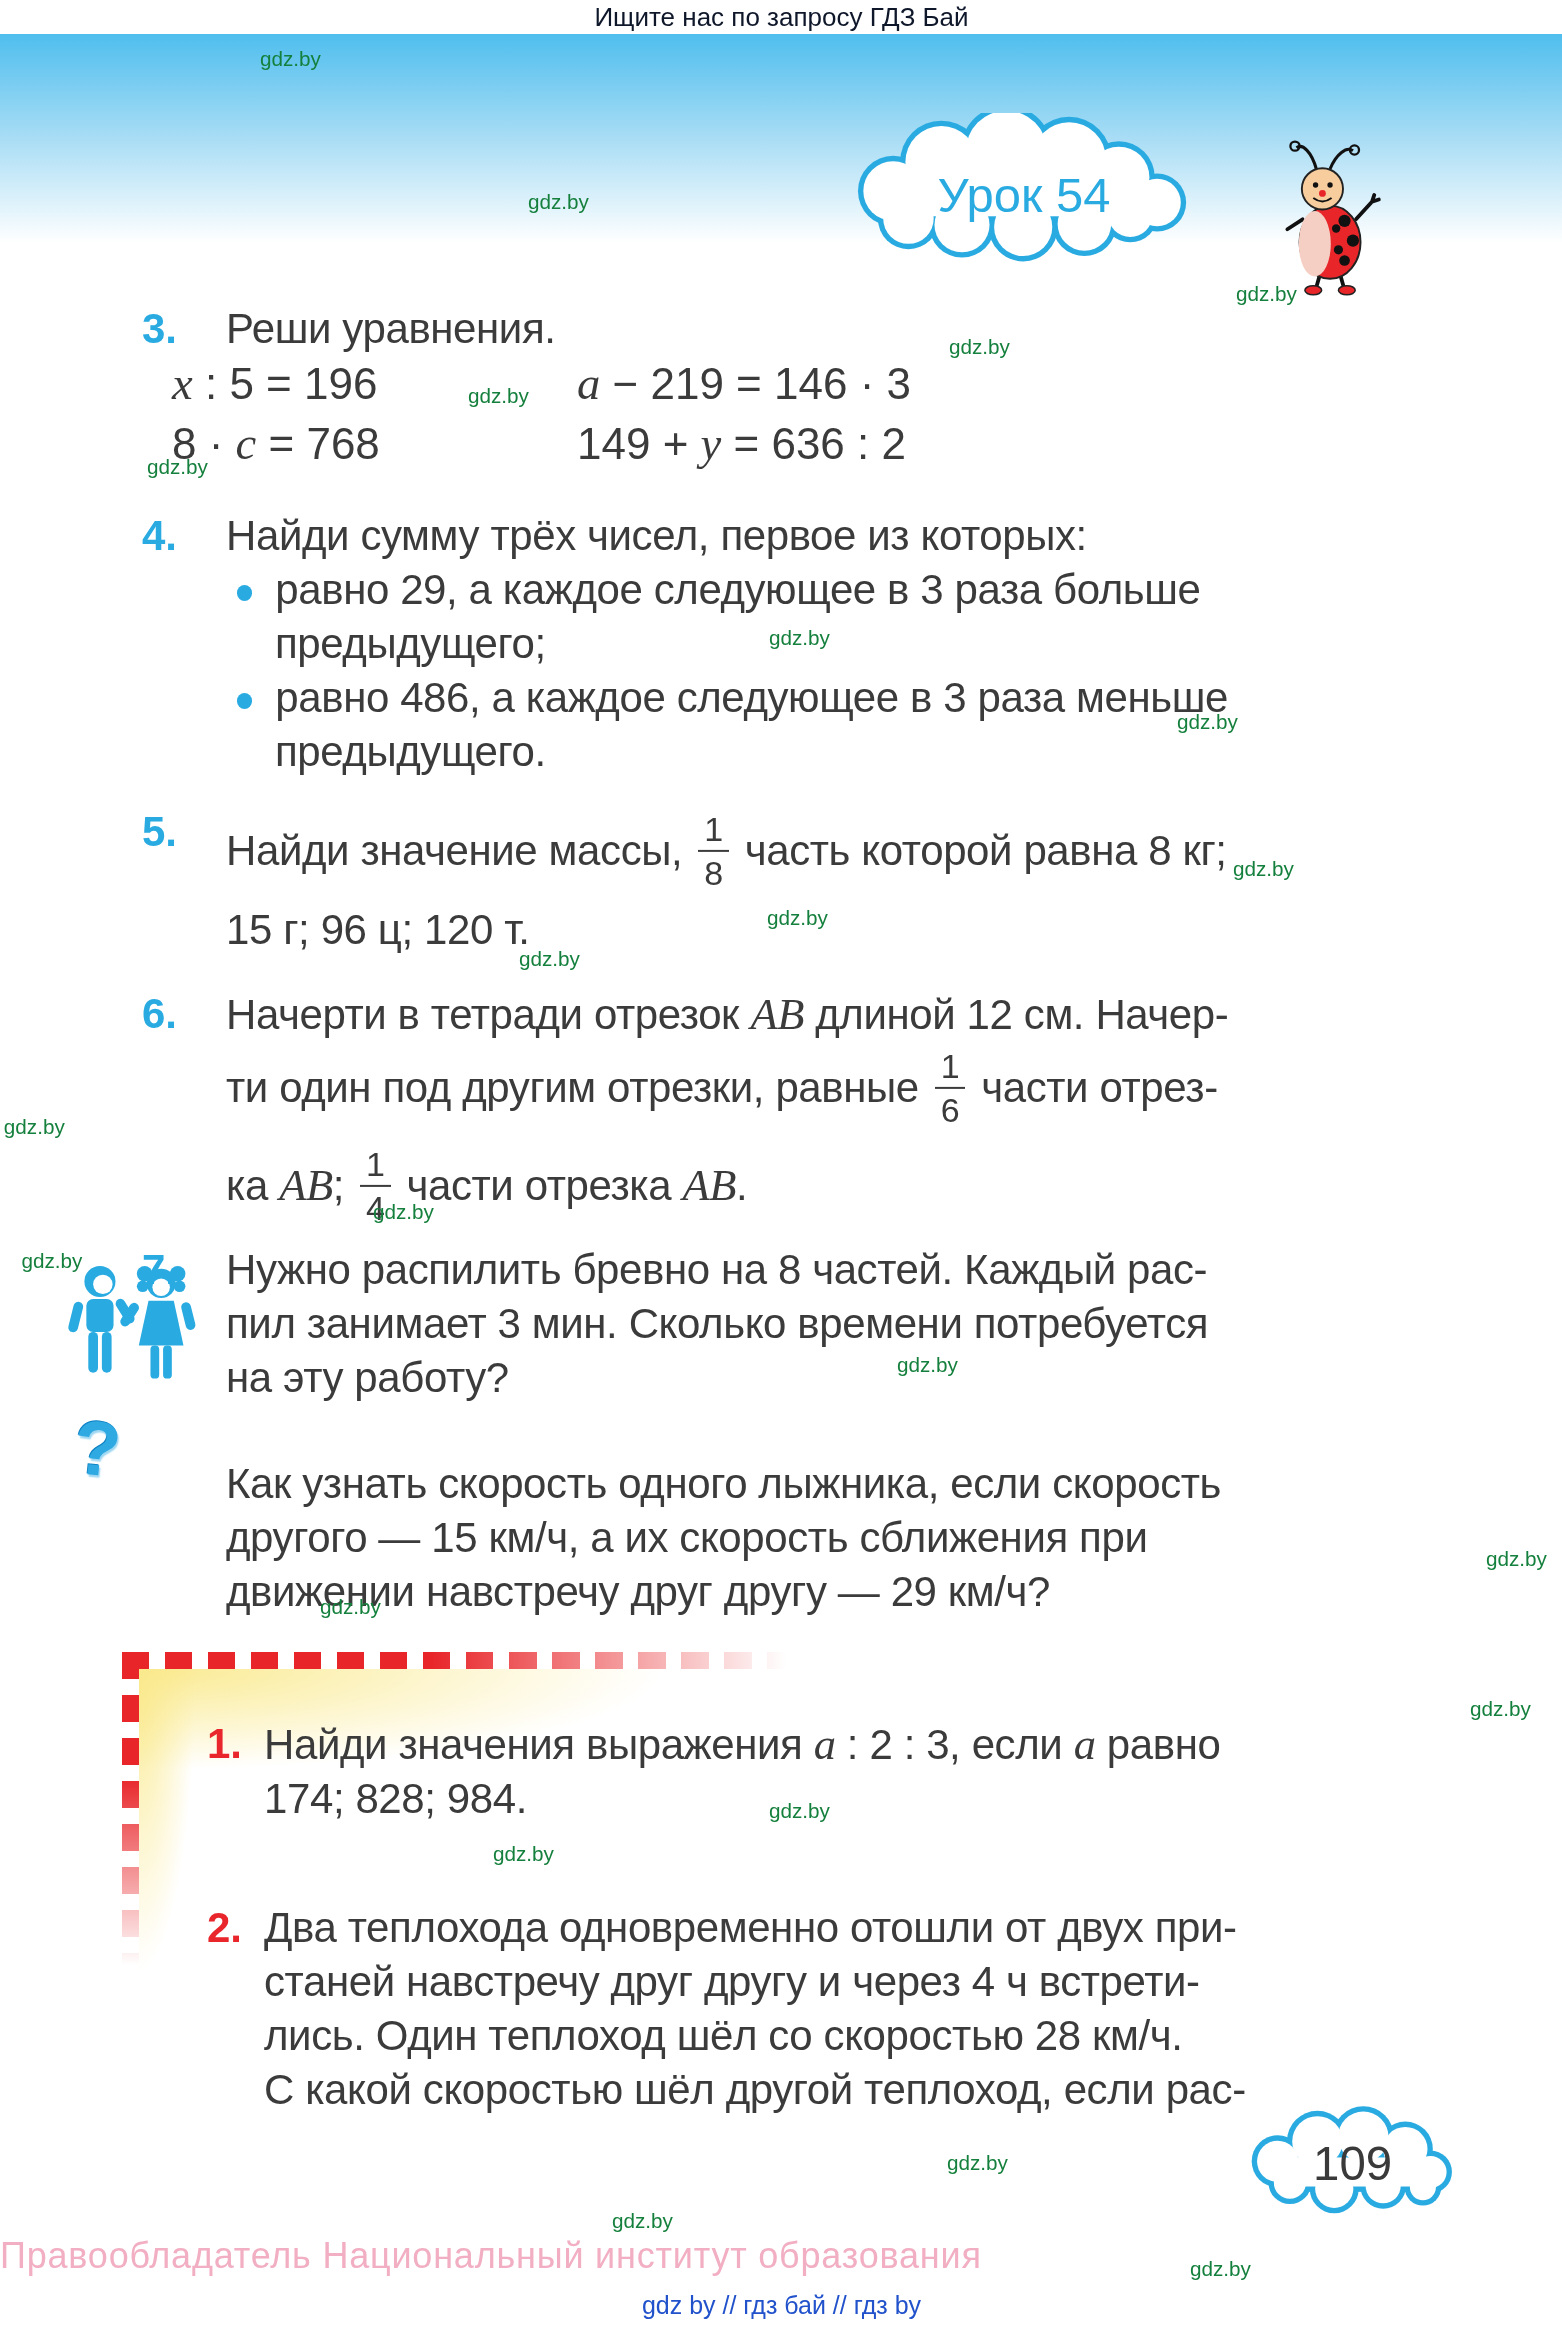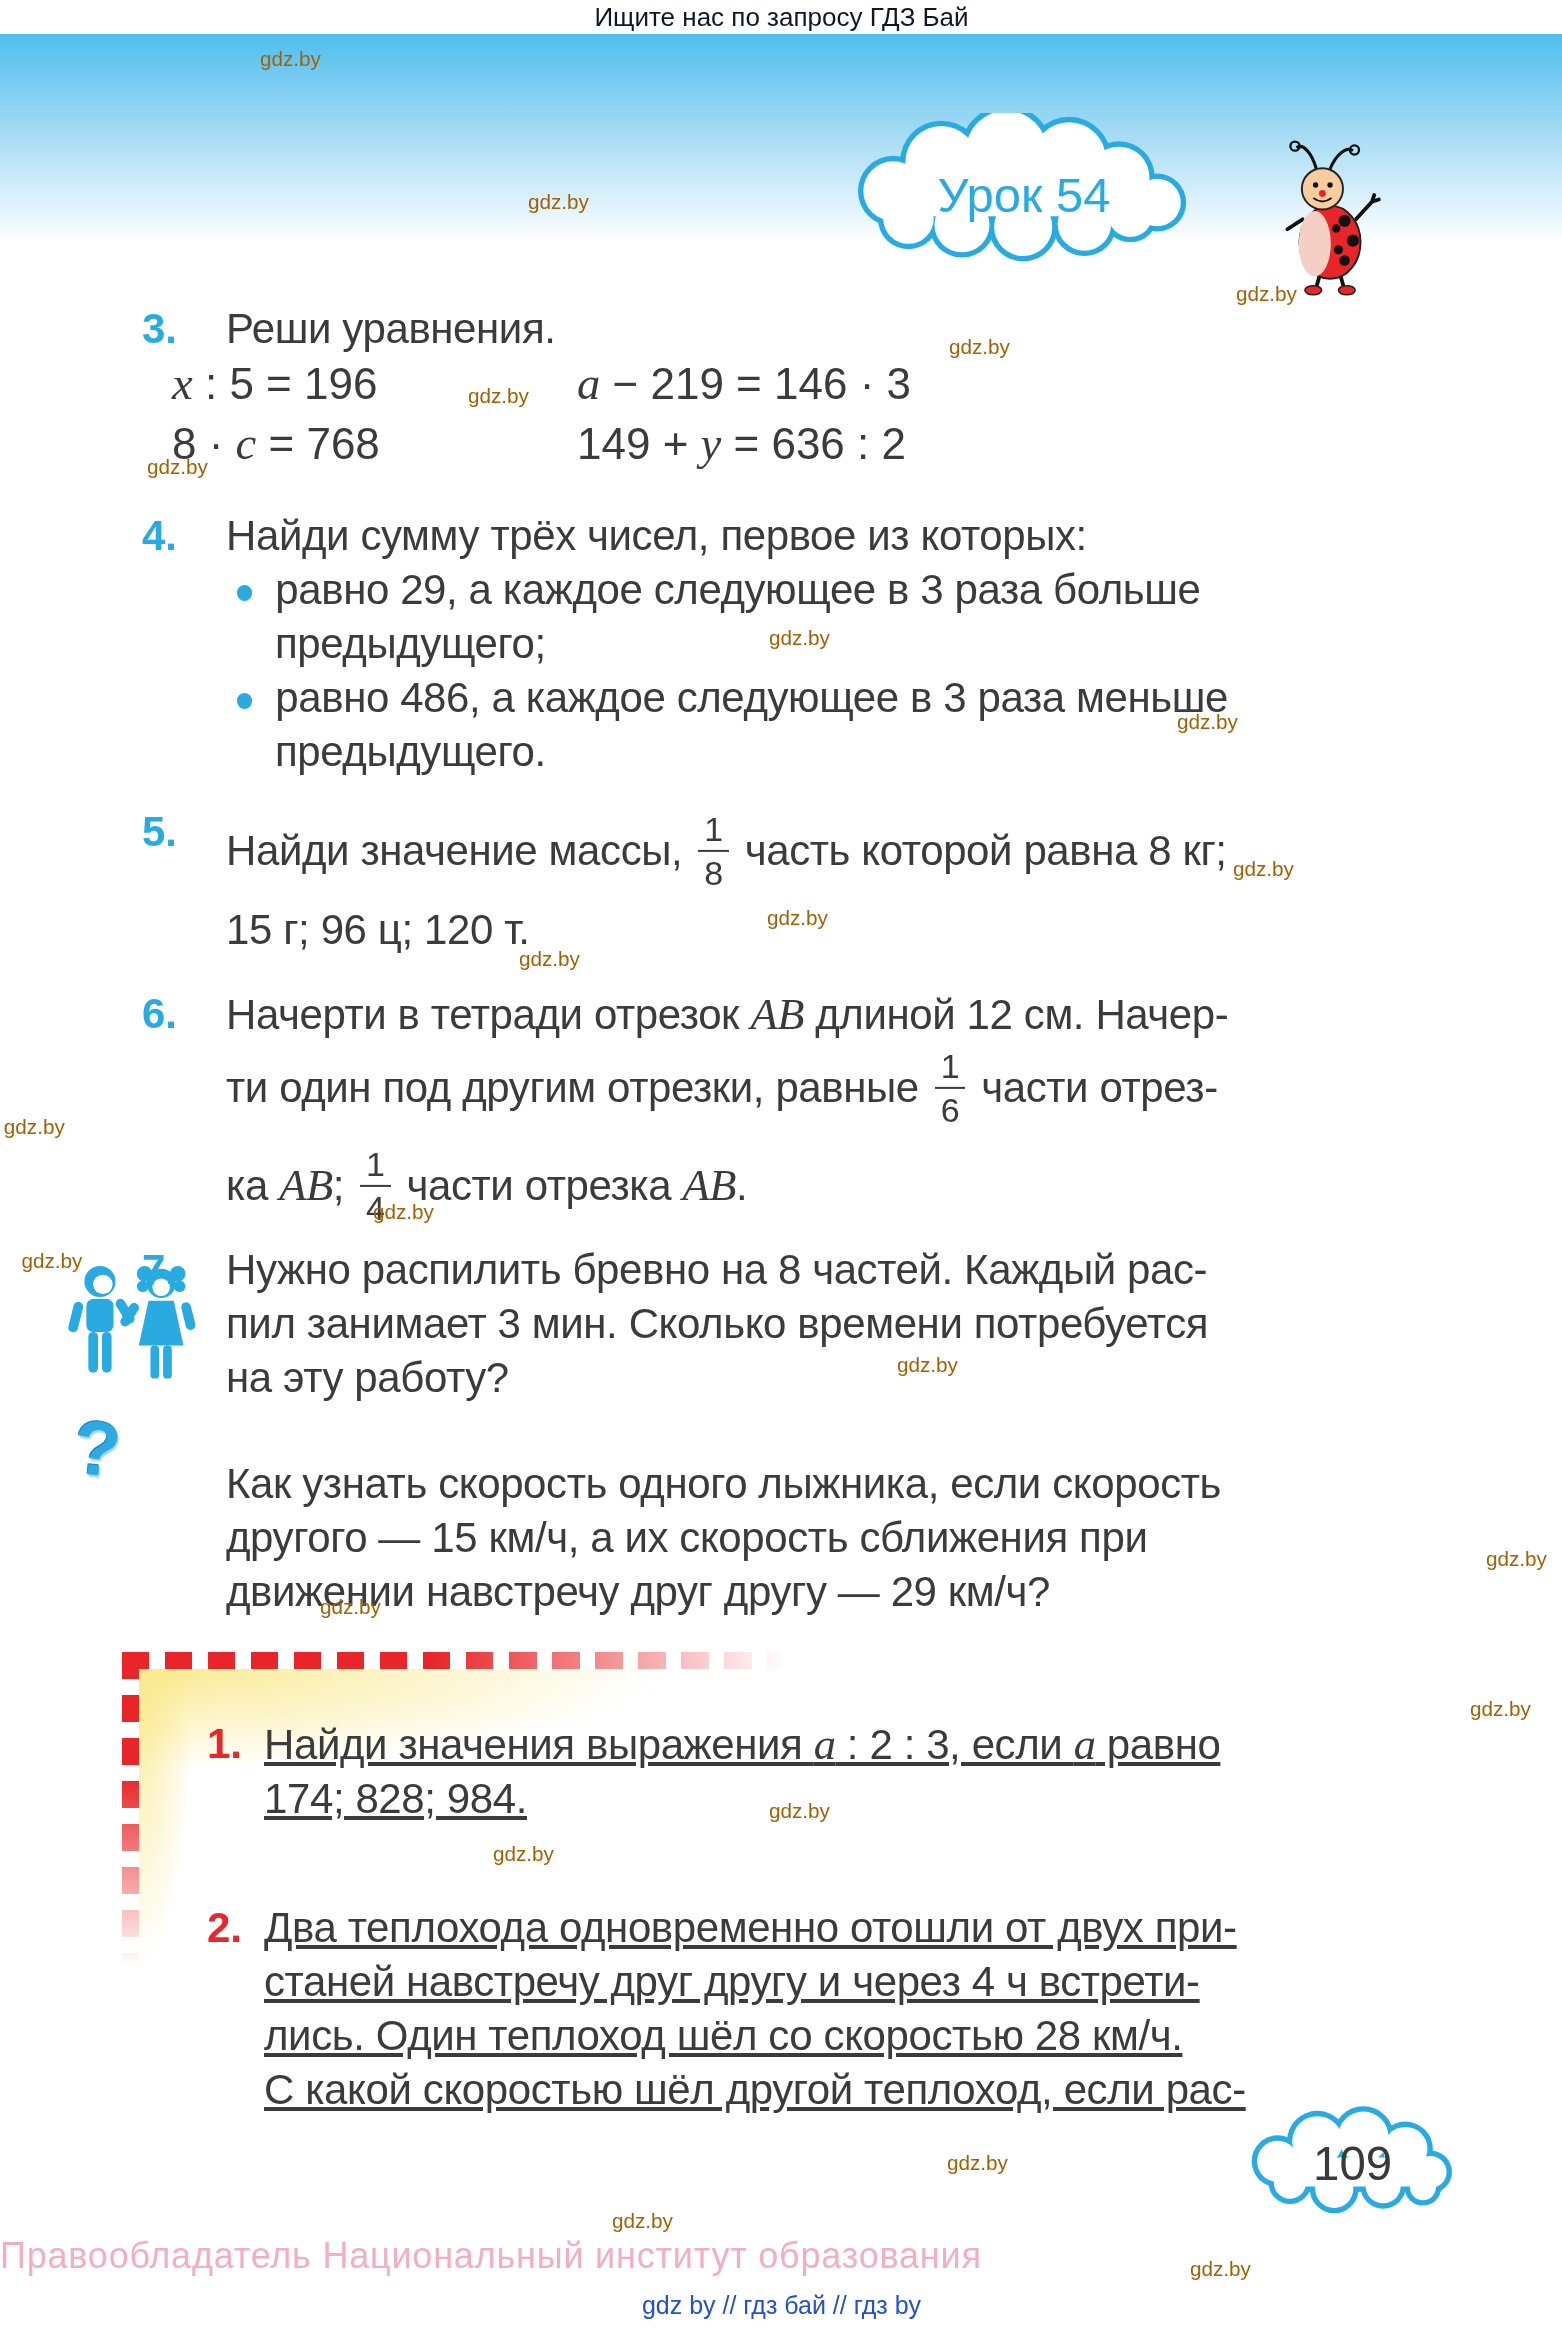--- a/index.html
+++ b/index.html
@@ -14,21 +14,21 @@
   .ladybug{position:absolute;left:1266px;top:129px;width:122px;height:170px;}
   .kids-icon{position:absolute;left:67px;top:1262px;width:130px;height:136px;}
   .qmark{position:absolute;left:73px;top:1406px;width:84px;height:99px;
          font-size:77px;font-weight:bold;color:#2fa9e1;transform:rotate(6deg);
          text-shadow:1.5px 2.3px 1.5px #9ed7f2, -0.8px -0.8px 0 #0f82c4;}
   .task{position:absolute;left:0;right:0;}
   .num{position:absolute;top:0;left:142px;font-weight:bold;font-size:42px;line-height:54px;}
   .num.cyan{color:#29abe2;}
   .num.red{left:207px;color:#e8262c;}
   .tbody{margin-left:226px;font-size:42px;line-height:54px;letter-spacing:-0.4px;}
-  .tbody.boxed{margin-left:264px;text-decoration:underline;}
+  .tbody.boxed{margin-left:264px;}
   .tbody.bullets{margin-left:275px;}
   .tline{white-space:nowrap;}
   .bullet{display:inline-block;width:15.3px;height:15.3px;border-radius:50%;
           background:#29abe2;margin-right:23px;margin-left:-38px;vertical-align:middle;}
   .mvar{font-family:"Liberation Serif",serif;font-style:italic;font-size:1.06em;}
   .frac{display:inline-block;text-align:center;vertical-align:middle;font-size:34px;
         line-height:1.12;margin:7.7px 4.6px;transform:translateY(-3.1px);}
   .frac .fn{display:block;border-bottom:2.3px solid #3b3b3b;padding:0 6.1px 2.3px;}
   .frac .fd{display:block;padding-top:2.3px;}
   .equations{position:absolute;left:172px;top:356px;display:grid;
@@ -43,21 +43,21 @@
     background:linear-gradient(180deg,rgba(255,255,255,0) 0%,rgba(255,255,255,0) 35%,#fff 88%),
       repeating-linear-gradient(180deg,#e8262a 0 27.5px,rgba(0,0,0,0) 27.5px 43px);}
   .glow-top{position:absolute;left:139px;top:1669px;width:597px;height:115px;
     background:radial-gradient(ellipse at 1% 0%,rgba(250,233,140,0.95) 0%,rgba(250,233,140,0) 62%);}
   .glow-left{position:absolute;left:139px;top:1669px;width:61px;height:329px;
     background:radial-gradient(ellipse at 0% 2%,rgba(250,233,140,0.9) 0%,rgba(250,233,140,0) 65%);}
   .copyright{position:absolute;top:2235px;left:0;width:100%;text-align:left;
              font-size:36px;font-weight:500;color:#f2aec2;letter-spacing:0.8px;}
   .links{position:absolute;top:2291px;left:0;width:100%;text-align:center;
          font-size:25px;color:#2152cb;}
-  .wm{position:absolute;font-size:20.7px;color:#a16207;letter-spacing:0;white-space:nowrap;}
+  .wm{position:absolute;font-size:20.7px;color:#15803d;letter-spacing:0;white-space:nowrap;}
   svg text{font-family:"Liberation Sans",sans-serif;}
 </style>
 </head>
 <body>
 
 <div class="page">
 
   <div class="promo">Ищите нас по запросу ГДЗ Бай</div>
   <div class="band"></div>
 

